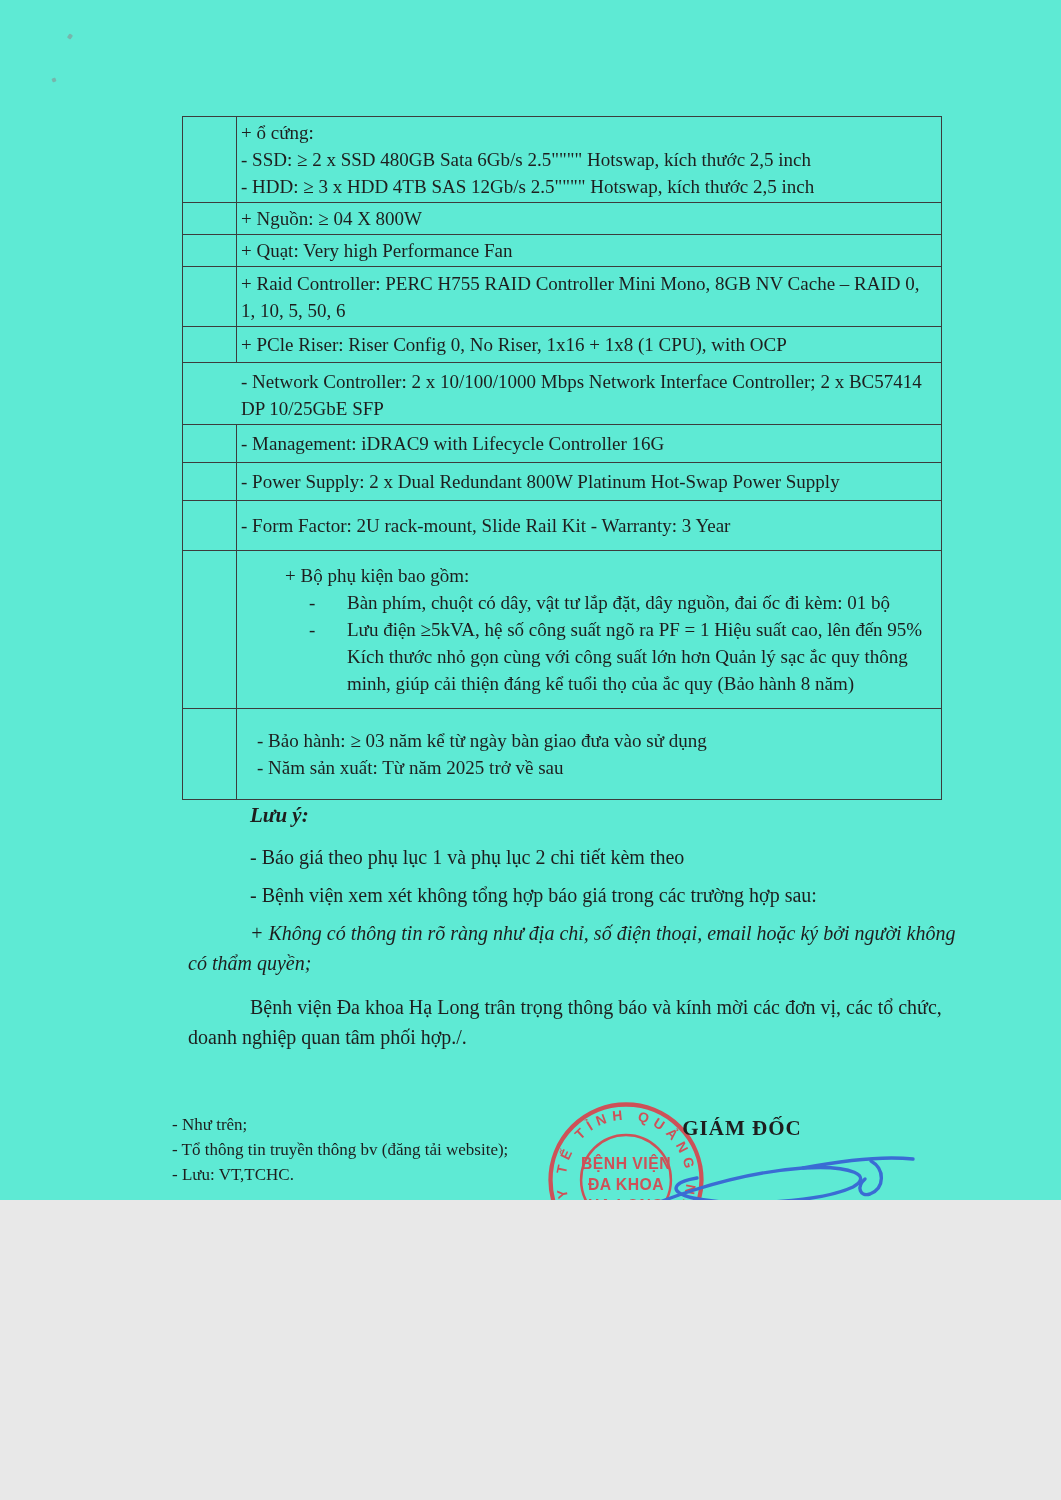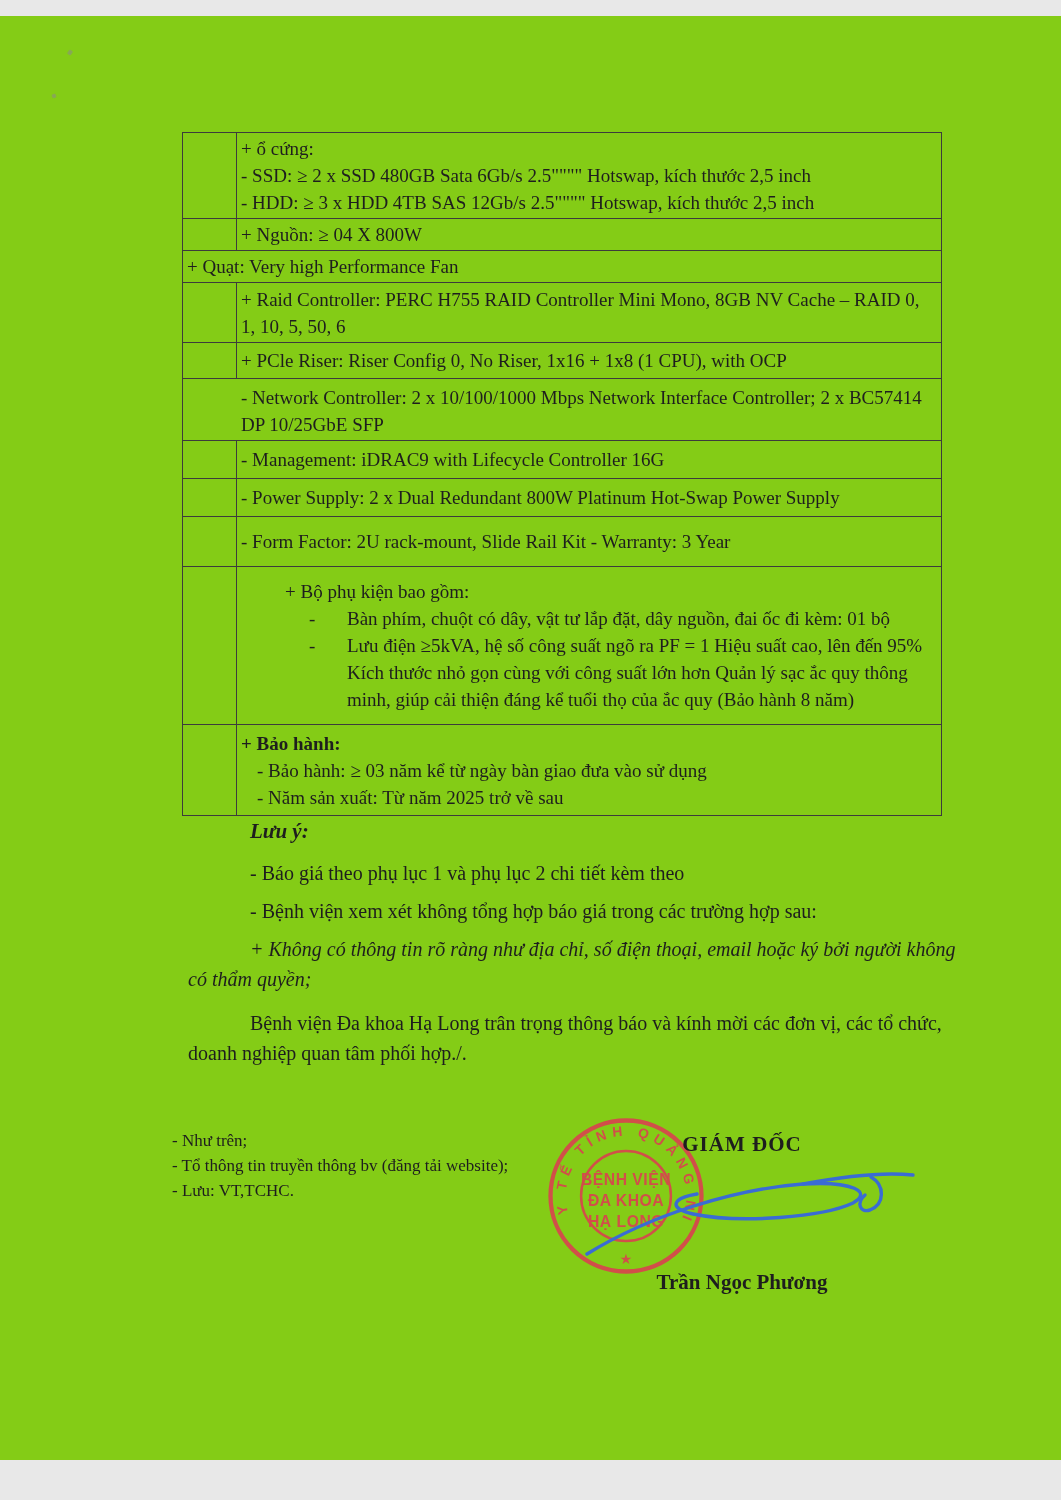--- a/index.html
+++ b/index.html
@@ -1,19 +1,19 @@
 <!DOCTYPE html>
 <html><head>
 <meta charset="utf-8">
 <style>
   html,body{margin:0;padding:0;}
   body{background:#e8e8e8;}
   .page{
-    position:relative; width:1061px; height:1444px; margin:16px auto;
-    background:#84cc16; overflow:hidden;
+    position:relative; width:1061px; height:1200px; margin:0 auto;
+    background:#5eead4; overflow:hidden;
     font-family:"Liberation Serif","DejaVu Serif",serif;
     color:#1e1e1e;
   }
   .artifact{position:absolute;background:#8a8a8a;opacity:.55;border-radius:1px;}
   .artifact.a1{left:68px;top:34px;width:4px;height:5px;transform:rotate(35deg);}
   .artifact.a2{left:52px;top:78px;width:4px;height:4px;transform:rotate(-20deg);}
 
   
   .spec-table{
     position:absolute; left:182px; top:116px; width:760px;
@@ -76,21 +76,21 @@
           <div class="p-plain">- SSD: ≥ 2 x SSD 480GB Sata 6Gb/s 2.5"""" Hotswap, kích thước 2,5 inch</div>
           <div class="p-plain">- HDD: ≥ 3 x HDD 4TB SAS 12Gb/s 2.5"""" Hotswap, kích thước 2,5 inch</div>
         </div>
       </div>
       <div class="spec-row" style="min-height: 30px;">
         <div class="cell-num"></div>
         <div class="cell-text">
           <div class="p-plain">+ Nguồn: ≥ 04 X 800W</div>
         </div>
       </div>
-      <div class="spec-row" style="min-height: 30px; flex-direction: column;">
+      <div class="spec-row" style="min-height: 30px;">
         <div class="cell-num"></div>
         <div class="cell-text">
           <div class="p-plain">+ Quạt: Very high Performance Fan</div>
         </div>
       </div>
       <div class="spec-row" style="min-height: 60px;">
         <div class="cell-num"></div>
         <div class="cell-text">
           <div class="p-plain">+ Raid Controller: PERC H755 RAID Controller Mini Mono, 8GB NV Cache – RAID 0, 1, 10, 5, 50, 6</div>
         </div>
@@ -135,21 +135,20 @@
           </div>
           <div class="p-bullet">
             <span class="dash">-</span>
             <span class="btxt">Lưu điện ≥5kVA, hệ số công suất ngõ ra PF = 1 Hiệu suất cao, lên đến 95% Kích thước nhỏ gọn cùng với công suất lớn hơn Quản lý sạc ắc quy thông minh, giúp cải thiện đáng kể tuổi thọ của ắc quy (Bảo hành 8 năm)</span>
           </div>
         </div>
       </div>
       <div class="spec-row" style="min-height: 90px;">
         <div class="cell-num"></div>
         <div class="cell-text">
-          <div class="p-bold">+ Bảo hành:</div>
           <div class="p-sub">- Bảo hành: ≥ 03 năm kể từ ngày bàn giao đưa vào sử dụng</div>
           <div class="p-sub">- Năm sản xuất: Từ năm 2025 trở về sau</div>
         </div>
       </div>
     </div>
 
   <div class="notes" id="notes">
 
   <div class="note-heading">Lưu ý:</div>
       <div class="note-dash">- Báo giá theo phụ lục 1 và phụ lục 2 chi tiết  kèm theo</div>

